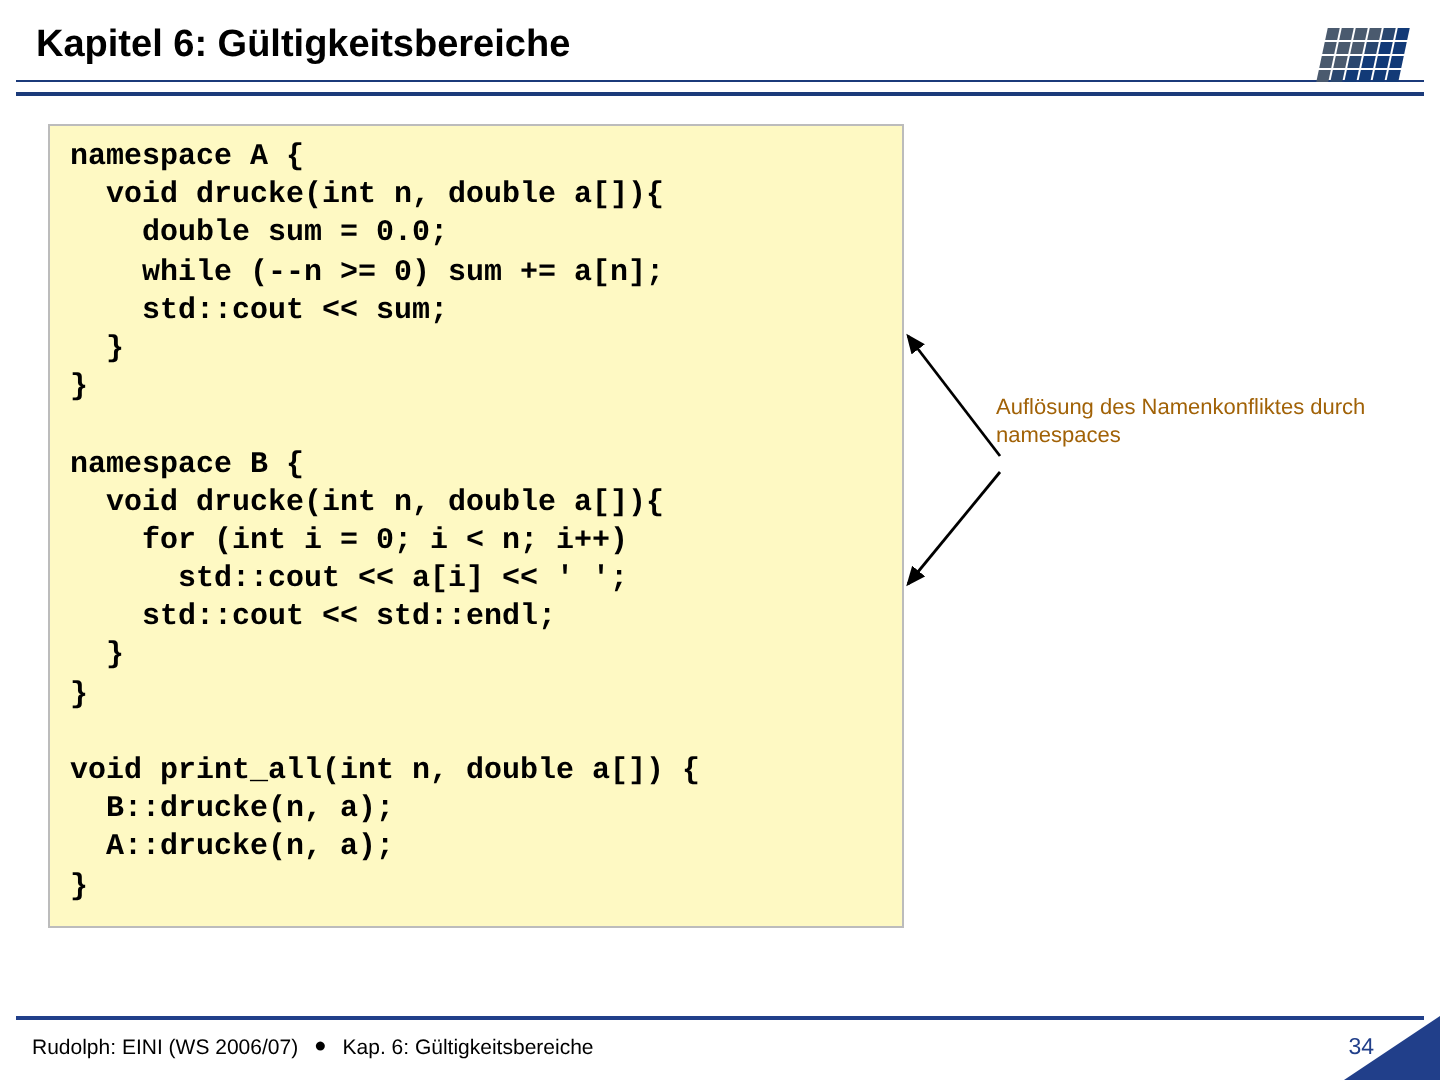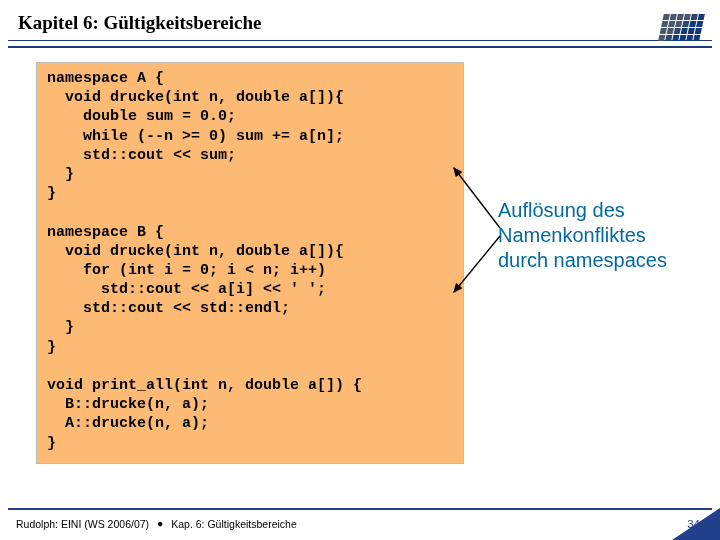--- a/index.html
+++ b/index.html
@@ -1,38 +1,38 @@
 <!DOCTYPE html>
 <html><head>
 <meta charset="utf-8">
 <style>
   * { margin: 0; padding: 0; box-sizing: border-box; }
   html, body { width: 720px; height: 540px; font-family: Arial, Helvetica, sans-serif; background: #fff; position: relative; overflow: hidden; }
 
-  .title-wrap { position: relative; padding: 12px 18px 2px 18px; font-family: Liberation Serif, serif; }
+  .title-wrap { position: relative; padding: 12px 18px 2px 18px; }
   .title { font-size: 19px; font-weight: bold; color: #000; }
   .rule1 { position: absolute; left: 8px; right: 8px; top: 40px; height: 1px; background: #1b3a7a; }
   .rule2 { position: absolute; left: 8px; right: 8px; top: 46px; height: 2px; background: #1b3a7a; }
 
   .logo { position: absolute; right: 18px; top: 14px; display: grid; grid-template-columns: repeat(6, 6px); grid-template-rows: repeat(4, 6px); gap: 1px; transform: skewX(-12deg); }
   .logo div { width: 6px; height: 6px; }
 
   .code-box {
     position: absolute; left: 24px; top: 62px; width: 428px;
-    background: #fdba74; border: 1px solid #bcbcbc;
+    background: #fef9c3; border: 1px solid #bcbcbc;
     font-family: "Courier New", monospace; font-size: 15px; font-weight: bold;
-    line-height: 1.28; padding: 6px 10px 10px 10px; white-space: pre; margin-left: 12px;
+    line-height: 1.28; padding: 6px 10px 10px 10px; white-space: pre;
   }
 
-  .annotation { position: absolute; left: 498px; top: 198px; width: 200px; font-size: 20px; color: #0369a1; line-height: 1.25; }
+  .annotation { position: absolute; left: 498px; top: 198px; width: 200px; font-size: 11px; color: #a16207; line-height: 1.25; }
 
   .arrows { position: absolute; left: 452px; top: 160px; width: 60px; height: 140px; }
   .arrows svg { width: 60px; height: 140px; overflow: visible; }
 
-  .footer { position: absolute; left: 16px; bottom: 10px; right: 20px; font-size: 10.5px; color: #000; }
+  .footer { position: absolute; left: 16px; bottom: 10px; right: 33px; font-size: 10.5px; color: #000; }
   .bullet { margin: 0 5px; position: relative; top: -1px; }
   .pagenum { position: absolute; right: 0; bottom: 0; font-size: 11.5px; color: #213f8a; }
   .footer-rule { position: absolute; left: 8px; right: 8px; bottom: 30px; height: 2px; background: #213f8a; }
   .corner { position: absolute; right: 0; bottom: 0; width: 48px; height: 32px; background: #213f8a; clip-path: polygon(100% 0, 100% 100%, 0 100%); }
 </style>
 </head>
 <body>
 
 <div class="title-wrap">
   <div class="title">Kapitel 6: Gültigkeitsbereiche</div>

